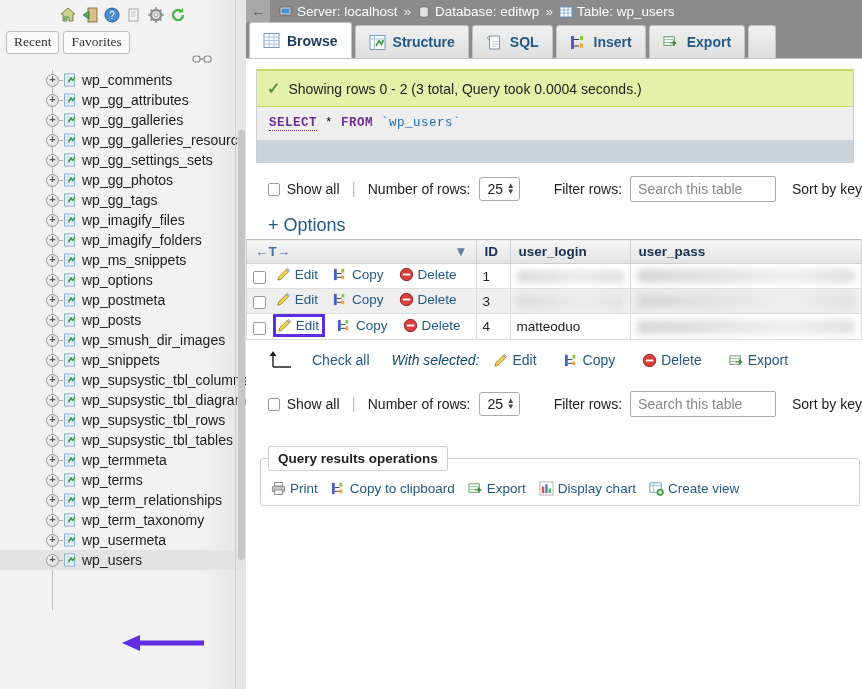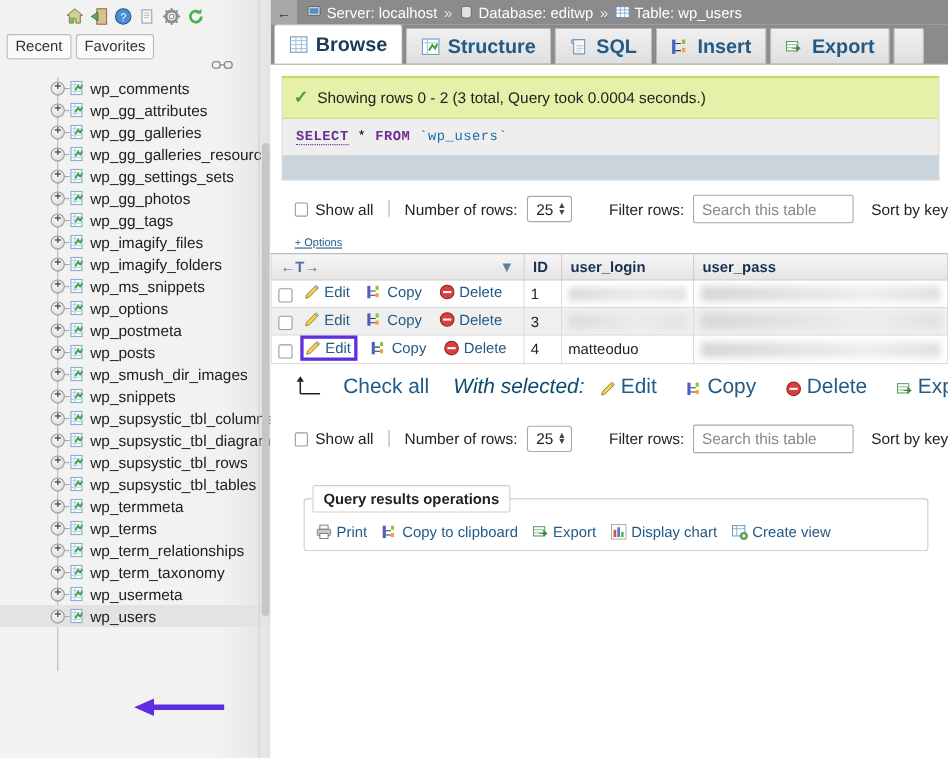--- a/index.html
+++ b/index.html
@@ -42,21 +42,21 @@
     line-height: 26px;
     margin: -4px 0 0 0;
     letter-spacing: -0.5px;
   }
   .sb-icons {
     display:flex; justify-content:center; align-items:center;
     gap: 6px; margin-top: 5px; height: 20px;
   }
   .sb-icons .ic { width:16px; height:16px; display:inline-block; }
 
-  .sb-tabs { display:flex; gap:4px; padding: 6px 0 0 6px; }
+  .sb-tabs { display:flex; gap:4px; padding: 6px 0 0 6px; font-family: Liberation Serif, serif; }
   .sb-tab {
     border:1px solid #bdbdbd; border-radius:3px;
     background:#fafafa; color:#333;
     padding: 2px 7px 3px 7px; font-size:13.5px;
     line-height: 16px;
   }
   .glasses-row { height: 14px; position: relative; }
   .glasses {
     position:absolute; right: 34px; top: 0px;
     font-size: 11px; color:#8a8a8a; letter-spacing:-1px;
@@ -106,36 +106,36 @@
   .breadcrumb-bar {
     height: 22px; background:#8b8b8b;
     display:flex; align-items:center; color:#fff;
     font-size:13.5px;
   }
   .bc-back {
     width: 24px; height:22px; background:#a8a8a8;
     display:flex; align-items:center; justify-content:center;
     color:#3a3a3a; font-size:13px;
   }
-  .bc-text { padding-left: 9px; display:flex; align-items:flex-start; gap:4px; white-space:nowrap; }
+  .bc-text { padding-left: 9px; display:flex; align-items:flex-end; gap:4px; white-space:nowrap; }
   .bc-text .sep { color:#e8e8e8; padding: 0 2px; }
   .bc-ico { width:14px; height:14px; display:inline-block; vertical-align:-2px; }
 
   .tabbar {
     height: 37px; background:#8b8b8b;
     display:flex; align-items:flex-end; padding-left: 3px; gap: 3px;
     border-bottom: 1px solid #c6c6c6;
   }
   .tab {
     height: 33px; display:flex; align-items:center; gap:7px;
     padding: 0 13px;
     background: linear-gradient(to bottom, #f0f0f0, #dfdfdf);
     border: 1px solid #c2c2c2; border-bottom:none;
     border-radius: 3px 3px 0 0;
-    color:#235a86; font-weight:bold; font-size:18px;
+    color:#235a86; font-weight:bold; font-size:14px;
     white-space:nowrap;
   }
   .tab.active {
     background:#ffffff; height:36px; color:#1b3b5c;
   }
   .tab .ticon { width:17px; height:17px; flex:0 0 17px; }
 
   .content { padding: 0 0 0 0; position:relative; }
 
   .notice-wrap { padding: 10px 8px 0 10px; }
@@ -176,21 +176,21 @@
   .spin { display:flex; flex-direction:column; line-height:6px; font-size:8px; color:#444; }
   .filter-lbl { margin-left: 34px; }
   .filter-input {
     margin-left: 8px; width: 165px; height: 26px;
     border:1px solid #a9a9a9; border-radius:2px; background:#fff;
     display:flex; align-items:center; padding-left:7px;
     color:#888; font-size:14px;
   }
   .sortby { margin-left: 16px; }
 
-  .options-link { padding: 0 0 3px 22px; color:#235a86; font-size:10px;text-decoration:underline; }
+  .options-link { padding: 0 0 3px 22px; color:#235a86; font-size:18px; }
 
   table.results { border-collapse: collapse; width: 100%; font-size:13.5px; }
   table.results th {
     background: linear-gradient(to bottom, #f6f6f6, #e4e4e4);
     border: 1px solid #cfcfcf; border-top:1px solid #bdbdbd;
     padding: 4px 8px; text-align:left; color:#17324f; font-weight:bold;
     white-space:nowrap; font-size:13.5px;
   }
   table.results th.arrows { width: 196px; color:#4a6fa5; }
   table.results th.idcol { width: 34px; }
@@ -206,31 +206,31 @@
   .blur-cell {
     background: linear-gradient(to right, #dcdcdc, #ebebeb 60%, #e2e2e2);
     filter: blur(3px); height:13px; border-radius:2px;
   }
   .blur-pass {
     background: linear-gradient(to right, #d6d6d6, #eeeeee 70%, #e0e0e0);
     filter: blur(3.5px); height:14px; border-radius:2px;
   }
 
   .withsel {
-    display:flex; align-items:flex-start; padding: 10px 0 10px 22px; gap:0;
-    font-size:19px; white-space:nowrap; position:relative;
+    display:flex; align-items:flex-end; padding: 10px 0 10px 22px; gap:0;
+    font-size:14px; white-space:nowrap; position:relative;
   }
   .uparrow { width:30px; height:18px; flex:0 0 30px; }
   .checkall { color:#235a86; margin-left: 14px; margin-right: 22px; }
   .withsel-lbl { font-style:italic; color:#0c4a6e; margin-right: 14px; }
 
   .qro-wrap { margin: 16px 0 0 14px; width: 600px; position:relative; }
   .qro-fieldset {
     border:1px solid #cfcfcf; border-radius:3px; padding: 10px 10px 9px 10px;
-    margin:16px; background:#fff;
+    margin:0; background:#fff;
   }
   .qro-legend {
     font-weight:bold; font-size:13.5px; color:#222;
     border:1px solid #cfcfcf; background:#fff; border-radius:2px;
     padding: 4px 9px; margin-left: -3px;
   }
   .qro-items { display:flex; align-items:center; gap: 13px; font-size:13.5px; }
   .qro-items .act { margin-right:0; }
 
   .mini { width:15px; height:15px; flex:0 0 15px; display:inline-block; }

